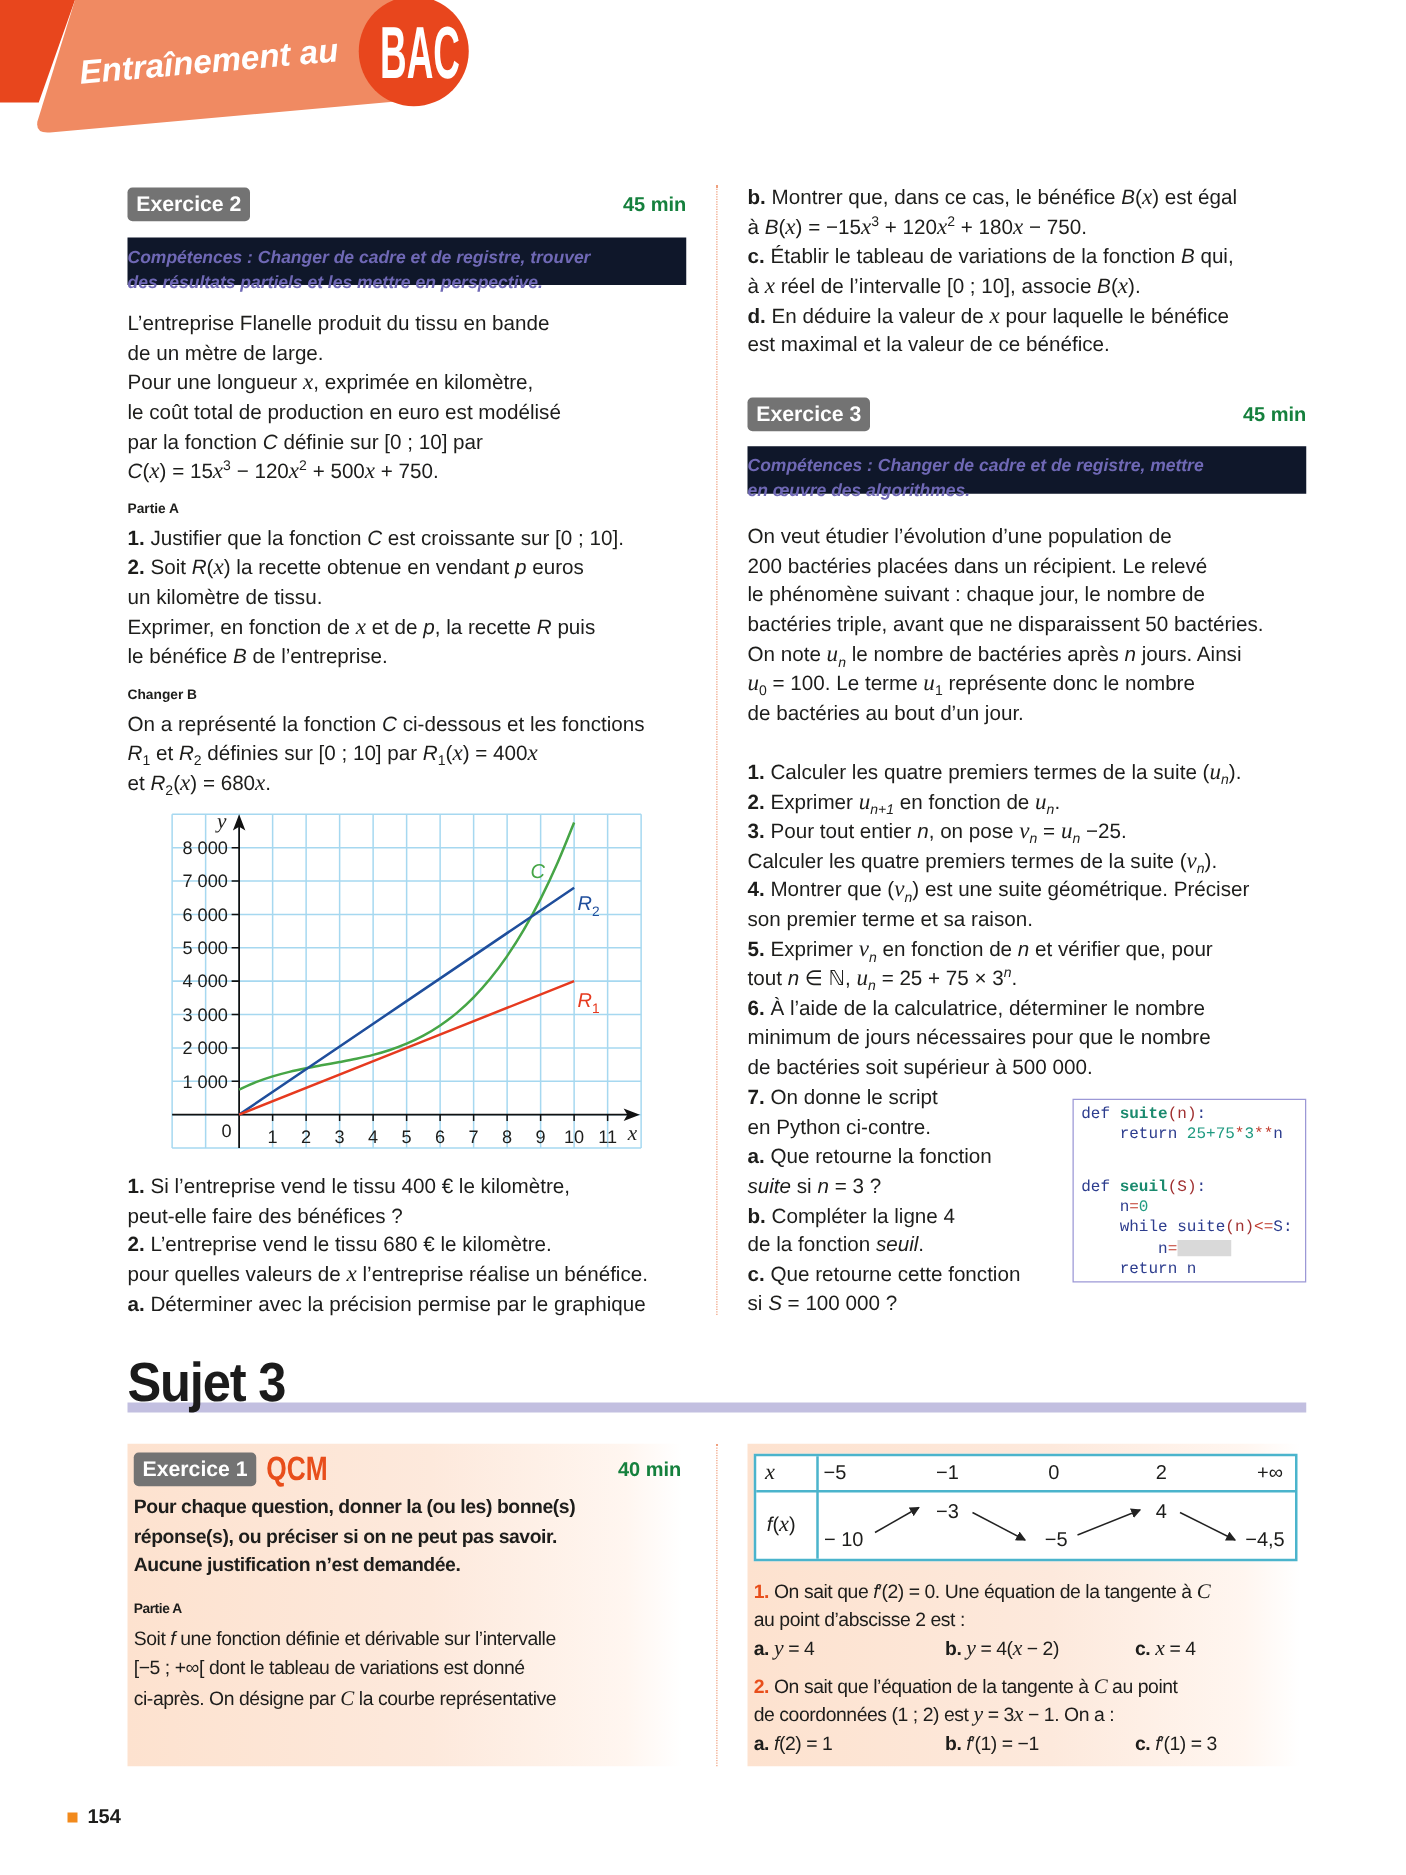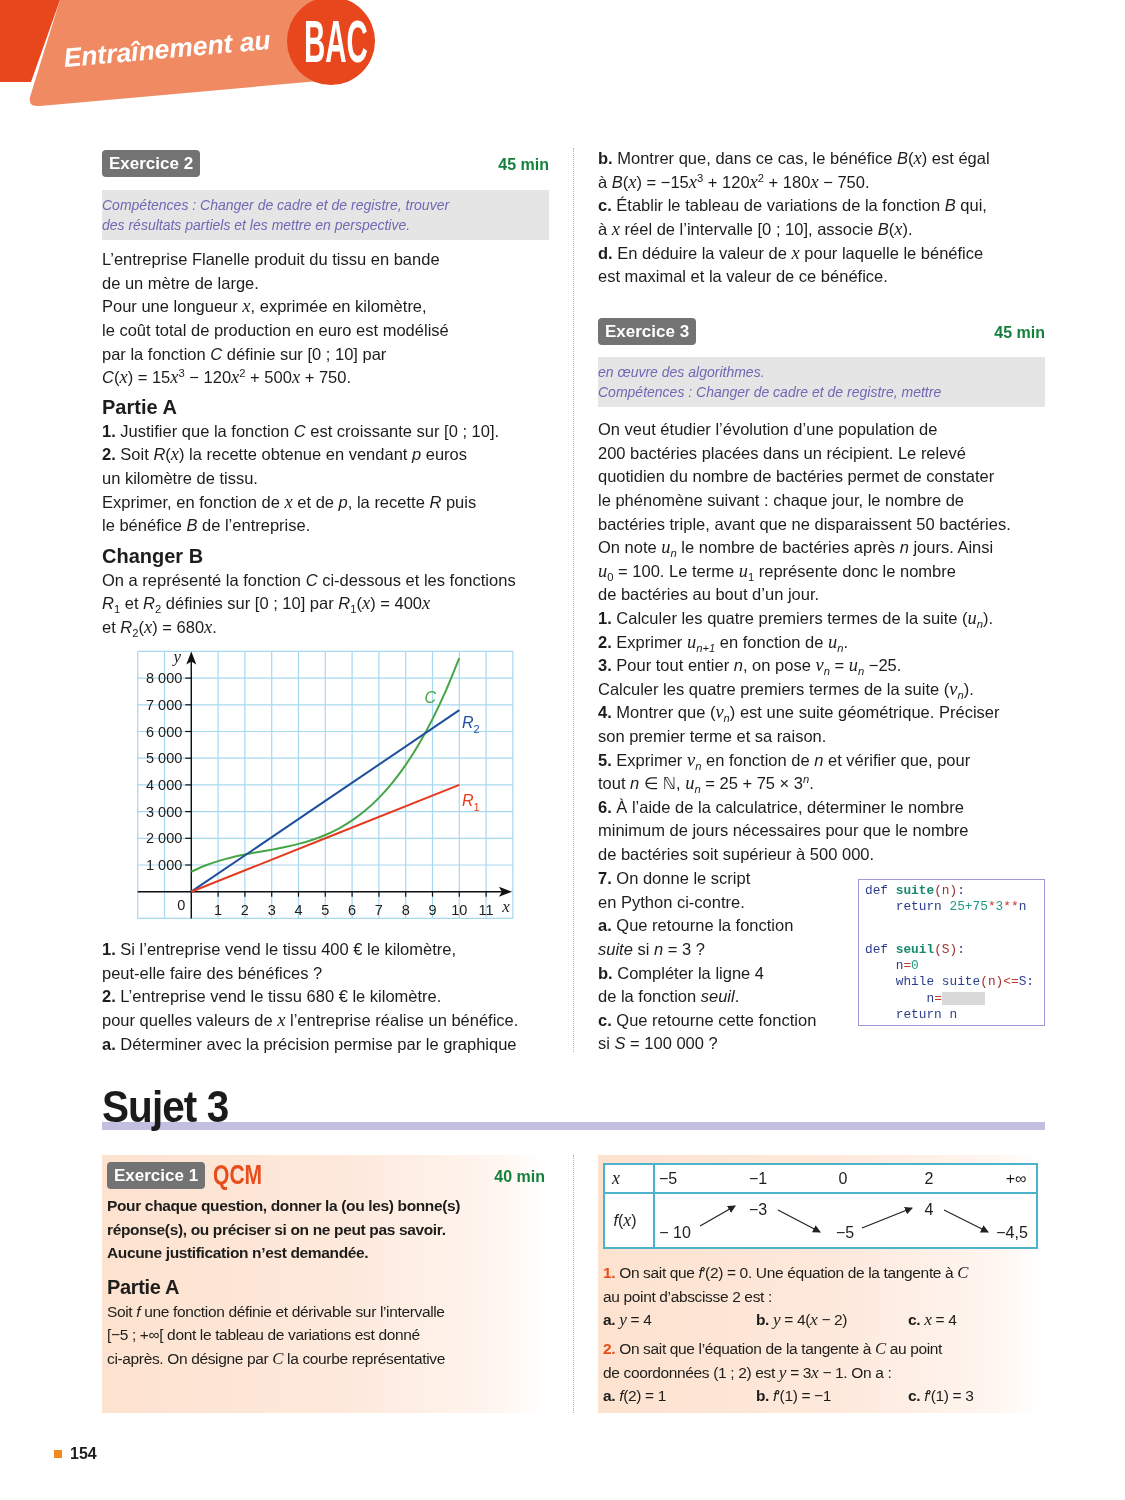--- a/index.html
+++ b/index.html
@@ -1,31 +1,31 @@
 <!DOCTYPE html>
 <html><head>
 <meta charset="utf-8">
 <style>
 html,body{margin:0;padding:0;background:#fff;}
 #page{position:relative;width:1125px;height:1500px;overflow:hidden;background:#fff;font-family:"Liberation Sans",sans-serif;color:#1d1d1b;}
 .abs{position:absolute;}
 .txt{font-size:16.5px;white-space:nowrap;}
 .line{height:23.6px;line-height:23.6px;white-space:nowrap;}
-.ptitle{font-weight:bold;font-size:20px;height:23.6px;line-height:23.6px;}
+.ptitle{font-weight:bold;font-size:11px;height:23.6px;line-height:23.6px;}
 .r-i{font-style:italic;}
 .r-m{font-family:"Liberation Serif",serif;font-style:italic;font-size:1.12em;line-height:0;}
 .r-b{font-weight:bold;}
 .r-qn{font-weight:bold;color:#e84e1b;}
 .r-script{font-family:"Liberation Serif",serif;font-style:italic;font-size:1.08em;}
 .r-sub,.r-subi{font-size:0.68em;vertical-align:-0.38em;line-height:0;}
 .r-sup,.r-supi{font-size:0.68em;vertical-align:0.55em;line-height:0;}
 .r-subi,.r-supi{font-style:italic;}
 .badge{background:#737373;color:#fff;font-weight:bold;font-size:17px;border-radius:4px;height:27px;line-height:27px;padding:0 7px;box-sizing:border-box;white-space:nowrap;}
 .dur{color:#15803d;font-weight:bold;font-size:16px;line-height:20px;white-space:nowrap;text-align:right;}
-.skills{background:#e5e5e5;color:#6f68b5;font-style:italic;font-weight:normal;font-size:14px;padding-top:5px;box-sizing:border-box;height:50px;width:447px;}
+.skills{background:#0f172a;color:#6f68b5;font-style:italic;font-weight:bold;font-size:14px;padding-top:5px;box-sizing:border-box;height:38px;width:447px;}
 .skills .line{height:20px;line-height:20px;}
 .sep{border-left:1.5px dotted #f0a07e;width:0;}
 .codebox{border:1.5px solid #9c98d6;background:#fff;box-sizing:border-box;padding:3px 0 0 6px;font-family:"Liberation Mono",monospace;font-size:12.8px;}
 .cl{height:16.3px;line-height:16.3px;white-space:pre;}
 .cl.empty{height:26.2px;}
 .tk-kw{color:#2d3d8e;}
 .tk-fn{color:#1a8a6e;font-weight:bold;}
 .tk-pn{color:#a03030;}
 .tk-num{color:#1f9a80;}
 .tk-op{color:#c0392b;}
@@ -190,27 +190,26 @@
       <div class="line">à <span class="r-i">B</span>(<span class="r-m">x</span>) = −15<span class="r-m">x</span><span class="r-sup">3</span> + 120<span class="r-m">x</span><span class="r-sup">2</span> + 180<span class="r-m">x</span> − 750.</div>
       <div class="line"><span class="r-b">c.</span> Établir le tableau de variations de la fonction <span class="r-i">B</span> qui,</div>
       <div class="line">à <span class="r-m">x</span> réel de l’intervalle [0 ; 10], associe <span class="r-i">B</span>(<span class="r-m">x</span>).</div>
       <div class="line"><span class="r-b">d.</span> En déduire la valeur de <span class="r-m">x</span> pour laquelle le bénéfice</div>
       <div class="line">est maximal et la valeur de ce bénéfice.</div>
     </div>
 
   <div class="abs badge" style="left:598px;top:318px">Exercice 3</div>
   <div class="abs dur" style="right:80px;top:323px">45 min</div>
   <div class="abs skills" style="left:598px;top:357px">
+      <div class="line">Compétences : Changer de cadre et de registre, mettre</div>
       <div class="line">en œuvre des algorithmes.</div>
-      <div class="line">Compétences : Changer de cadre et de registre, mettre</div>
     </div>
   <div class="abs txt" style="left:598px;top:418.2px">
       <div class="line">On veut étudier l’évolution d’une population de</div>
       <div class="line">200 bactéries placées dans un récipient. Le relevé</div>
-      <div class="line">quotidien du nombre de bactéries permet de constater</div>
       <div class="line">le phénomène suivant : chaque jour, le nombre de</div>
       <div class="line">bactéries triple, avant que ne disparaissent 50 bactéries.</div>
       <div class="line">On note <span class="r-m">u</span><span class="r-subi">n</span> le nombre de bactéries après <span class="r-i">n</span> jours. Ainsi</div>
       <div class="line"><span class="r-m">u</span><span class="r-sub">0</span> = 100. Le terme <span class="r-m">u</span><span class="r-sub">1</span> représente donc le nombre</div>
       <div class="line">de bactéries au bout d’un jour.</div>
     </div>
   <div class="abs txt" style="left:598px;top:607px">
       <div class="line"><span class="r-b">1.</span> Calculer les quatre premiers termes de la suite (<span class="r-m">u</span><span class="r-subi">n</span>).</div>
       <div class="line"><span class="r-b">2.</span> Exprimer <span class="r-m">u</span><span class="r-subi">n+1</span> en fonction de <span class="r-m">u</span><span class="r-subi">n</span>.</div>
       <div class="line"><span class="r-b">3.</span> Pour tout entier <span class="r-i">n</span>, on pose <span class="r-m">v</span><span class="r-subi">n</span> = <span class="r-m">u</span><span class="r-subi">n</span> −25.</div>

